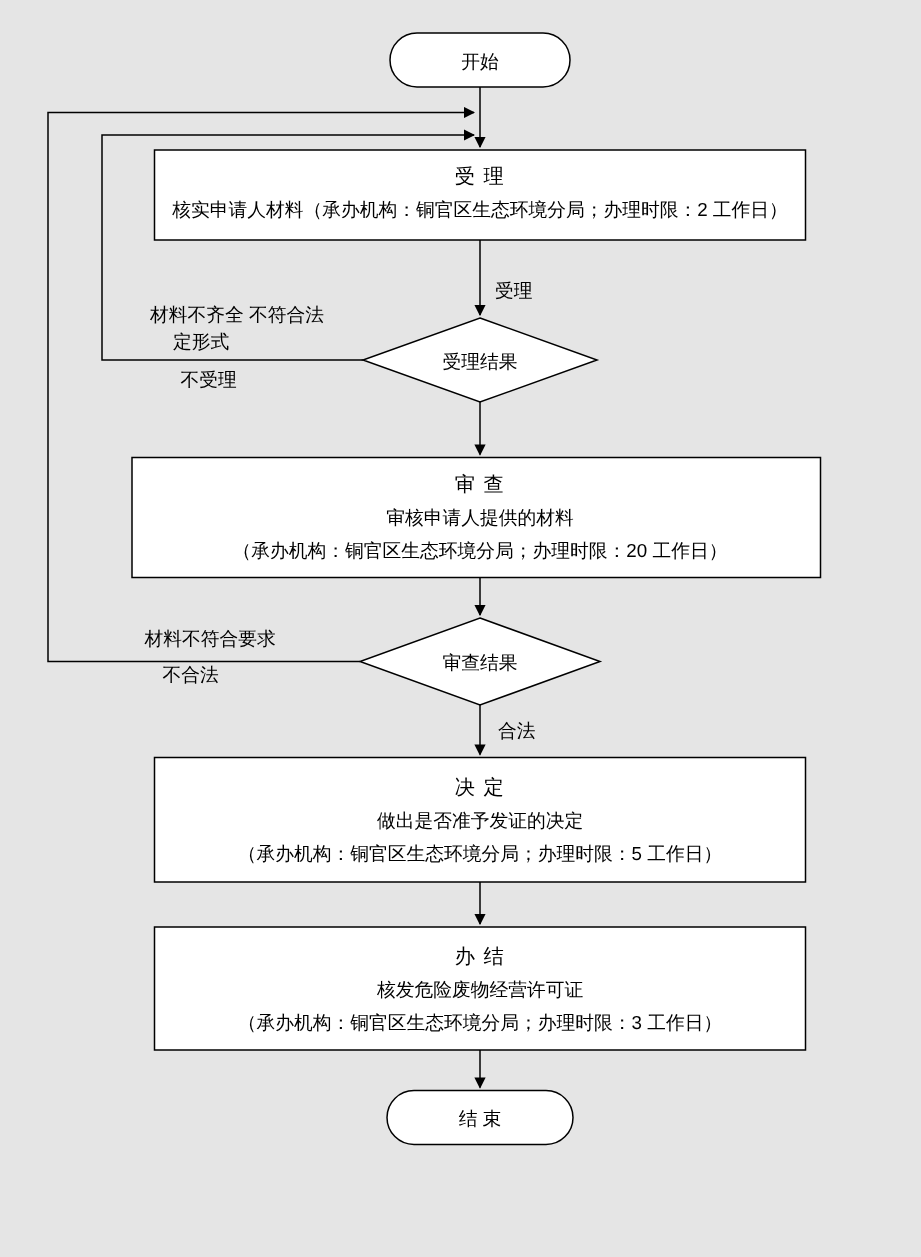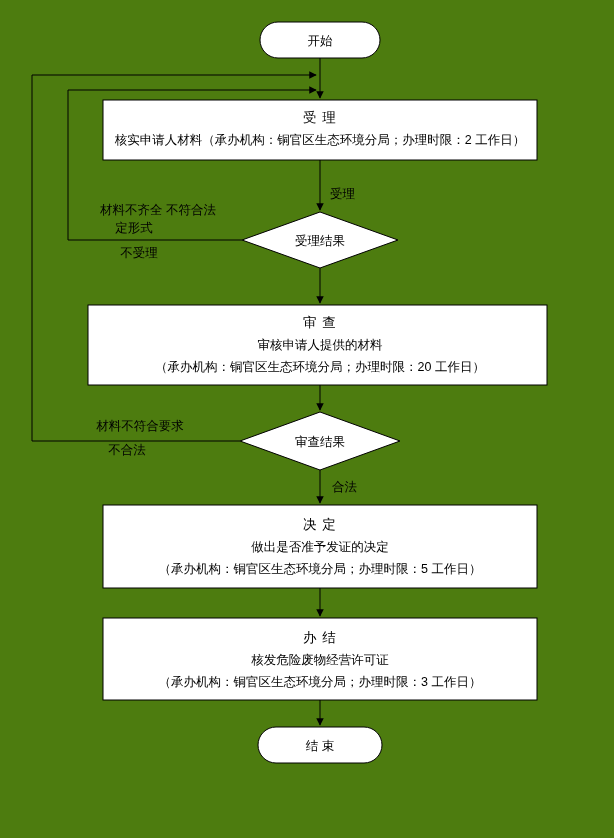--- a/index.html
+++ b/index.html
@@ -5,21 +5,21 @@
   html, body {
     margin: 0;
     padding: 0;
     background: #ffffff;
     font-family: "Liberation Sans", sans-serif;
   }
   .canvas {
     position: relative;
     width: 614px;
     height: 838px;
-    background: #4d7c0f;
+    background: #e5e5e5;
     margin: 0 auto;
     overflow: hidden;
     text-align: right;
   }
   svg { display: block; }
   .shape {
     fill: #ffffff;
     stroke: #000000;
     stroke-width: 1;
   }

